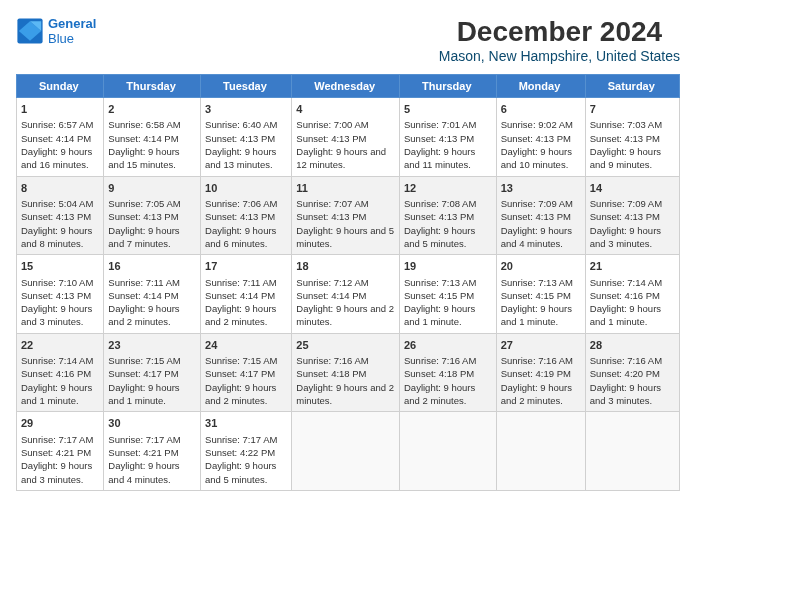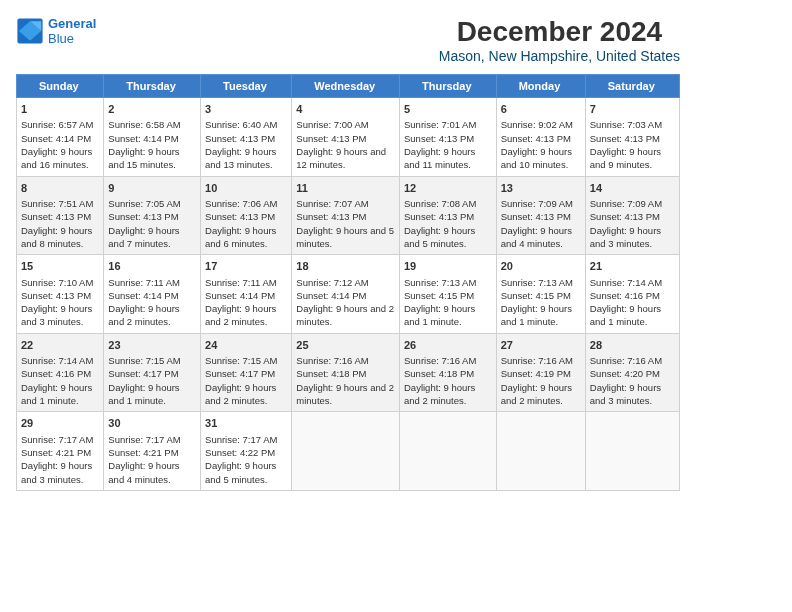--- a/index.html
+++ b/index.html
@@ -119,21 +119,21 @@
     <tr>
           <td><span class="day-num">1</span><span>Sunrise: 6:57 AM</span><br><span>Sunset: 4:14 PM</span><br><span>Daylight: 9 hours and 16 minutes.</span></td>
           <td><span class="day-num">2</span><span>Sunrise: 6:58 AM</span><br><span>Sunset: 4:14 PM</span><br><span>Daylight: 9 hours and 15 minutes.</span></td>
           <td><span class="day-num">3</span><span>Sunrise: 6:40 AM</span><br><span>Sunset: 4:13 PM</span><br><span>Daylight: 9 hours and 13 minutes.</span></td>
           <td><span class="day-num">4</span><span>Sunrise: 7:00 AM</span><br><span>Sunset: 4:13 PM</span><br><span>Daylight: 9 hours and 12 minutes.</span></td>
           <td><span class="day-num">5</span><span>Sunrise: 7:01 AM</span><br><span>Sunset: 4:13 PM</span><br><span>Daylight: 9 hours and 11 minutes.</span></td>
           <td><span class="day-num">6</span><span>Sunrise: 9:02 AM</span><br><span>Sunset: 4:13 PM</span><br><span>Daylight: 9 hours and 10 minutes.</span></td>
           <td><span class="day-num">7</span><span>Sunrise: 7:03 AM</span><br><span>Sunset: 4:13 PM</span><br><span>Daylight: 9 hours and 9 minutes.</span></td>
         </tr>
         <tr>
-          <td><span class="day-num">8</span><span>Sunrise: 7:51 AM</span><br><span>Sunset: 4:13 PM</span><br><span>Daylight: 9 hours and 8 minutes.</span></td>
+          <td><span class="day-num">8</span><span>Sunrise: 5:04 AM</span><br><span>Sunset: 4:13 PM</span><br><span>Daylight: 9 hours and 8 minutes.</span></td>
           <td><span class="day-num">9</span><span>Sunrise: 7:05 AM</span><br><span>Sunset: 4:13 PM</span><br><span>Daylight: 9 hours and 7 minutes.</span></td>
           <td><span class="day-num">10</span><span>Sunrise: 7:06 AM</span><br><span>Sunset: 4:13 PM</span><br><span>Daylight: 9 hours and 6 minutes.</span></td>
           <td><span class="day-num">11</span><span>Sunrise: 7:07 AM</span><br><span>Sunset: 4:13 PM</span><br><span>Daylight: 9 hours and 5 minutes.</span></td>
           <td><span class="day-num">12</span><span>Sunrise: 7:08 AM</span><br><span>Sunset: 4:13 PM</span><br><span>Daylight: 9 hours and 5 minutes.</span></td>
           <td><span class="day-num">13</span><span>Sunrise: 7:09 AM</span><br><span>Sunset: 4:13 PM</span><br><span>Daylight: 9 hours and 4 minutes.</span></td>
           <td><span class="day-num">14</span><span>Sunrise: 7:09 AM</span><br><span>Sunset: 4:13 PM</span><br><span>Daylight: 9 hours and 3 minutes.</span></td>
         </tr>
         <tr>
           <td><span class="day-num">15</span><span>Sunrise: 7:10 AM</span><br><span>Sunset: 4:13 PM</span><br><span>Daylight: 9 hours and 3 minutes.</span></td>
           <td><span class="day-num">16</span><span>Sunrise: 7:11 AM</span><br><span>Sunset: 4:14 PM</span><br><span>Daylight: 9 hours and 2 minutes.</span></td>

